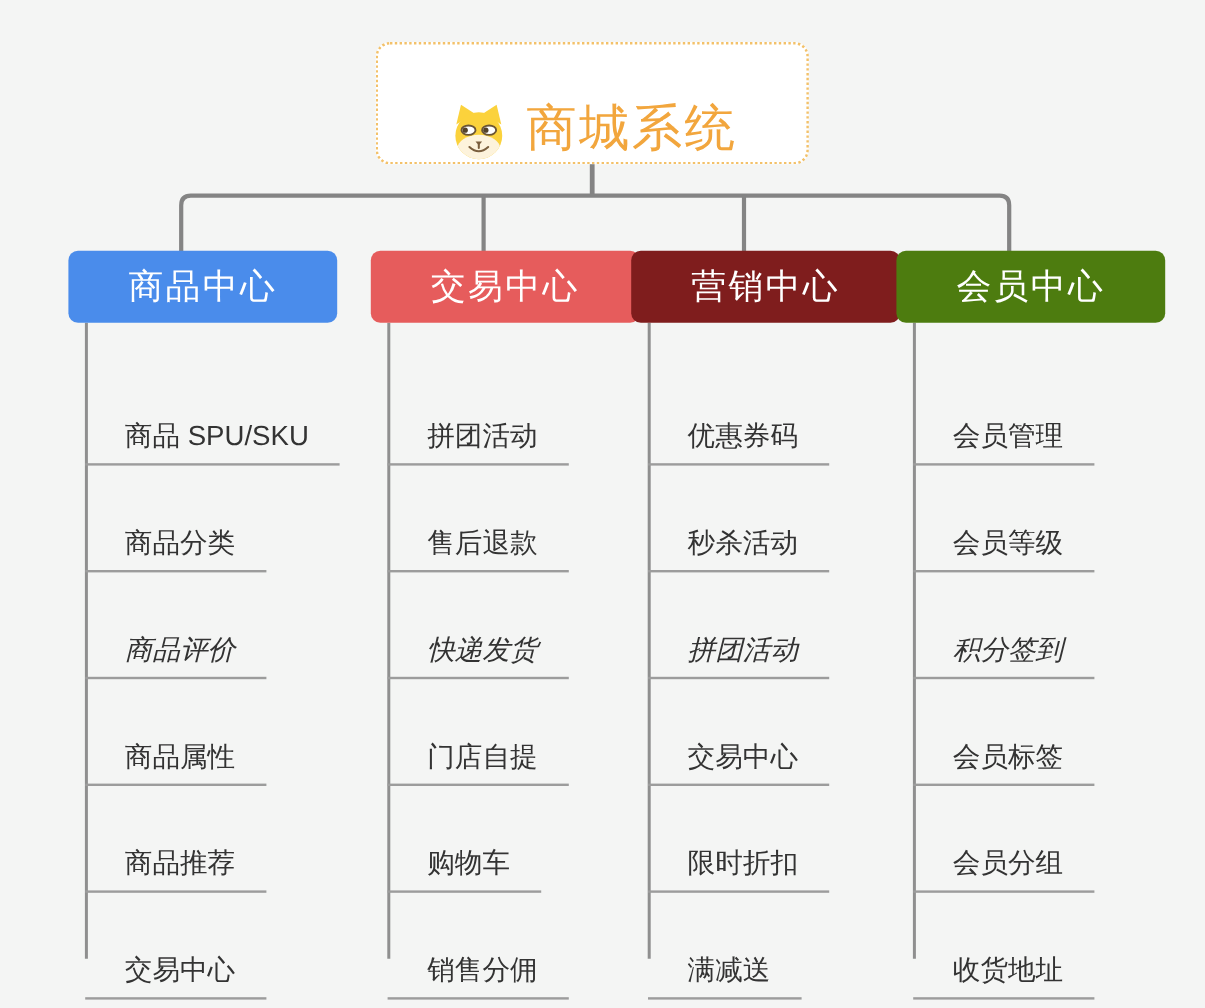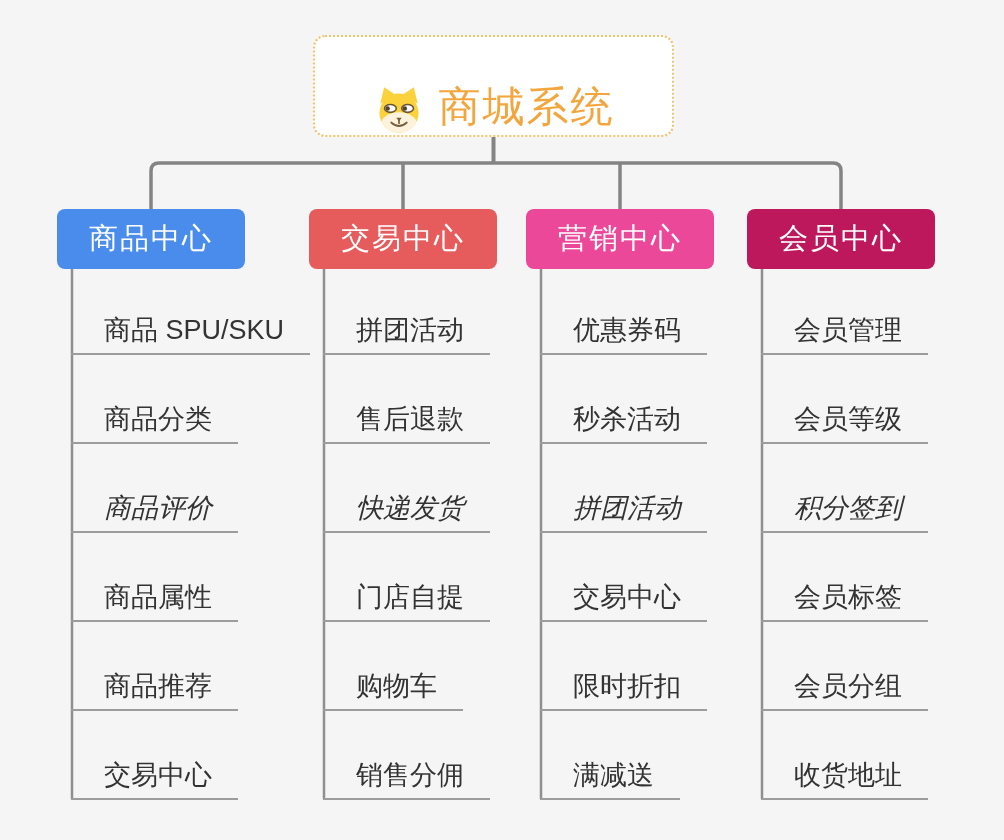--- a/index.html
+++ b/index.html
@@ -34,41 +34,42 @@
     font-size:42px;
     font-weight:500;
     color:#f2a63d;
     letter-spacing:2px;
     white-space:nowrap;
   }
   .doge { width:52px; height:50px; flex:0 0 auto; }
   .branch-node {
     position:absolute;
     top:209px;
-    width:188px; height:60px;
+    width:224px; height:60px;
     border-radius:8px;
     display:flex; align-items:center; justify-content:center;
     color:#ffffff;
     font-size:29px;
     font-weight:400;
     letter-spacing:2px;
     white-space:nowrap;
   }
   .branch-0 { left:57px; }
   .branch-1 { left:309px;text-align:right; }
   .branch-2 { left:526px; }
   .branch-3 { left:747px; }
   .leaf {
     position:absolute;
-    font-size:27px;
+    font-size:23px;
     color:#333333;
     line-height:36px;
     padding:0 26px 5px 33px;
     border-bottom:2px solid #9c9c9c;
     white-space:nowrap;
+    margin-top:33px;
   }
   
   .col-0 { left:71px; }
   .col-1 { left:323px; }
   .col-2 { left:540px; }
   .col-3 { left:761px; }
   
   .row-0 { top:312px; }
   .row-1 { top:401px; }
   .row-2 { top:490px;font-style:italic; }
@@ -114,24 +115,24 @@
     </svg>
     <span class="root-title">商城系统</span>
   </div>
 
   <div class="branch-node branch-0" style="background-color: rgb(74, 140, 235);">
     <span>商品中心</span>
   </div>
   <div class="branch-node branch-1" style="background-color: rgb(230, 92, 92);">
     <span>交易中心</span>
   </div>
-  <div class="branch-node branch-2" style="background-color: #ec4899;">
+  <div class="branch-node branch-2" style="background-color: #7f1d1d;">
     <span>营销中心</span>
   </div>
-  <div class="branch-node branch-3" style="background-color: #be185d;">
+  <div class="branch-node branch-3" style="background-color: #4d7c0f;">
     <span>会员中心</span>
   </div>
 
   <div class="leaf col-0 row-0">商品 SPU/SKU</div>
   <div class="leaf col-0 row-1">商品分类</div>
   <div class="leaf col-0 row-2">商品评价</div>
   <div class="leaf col-0 row-3">商品属性</div>
   <div class="leaf col-0 row-4">商品推荐</div>
   <div class="leaf col-0 row-5">交易中心</div>
 

